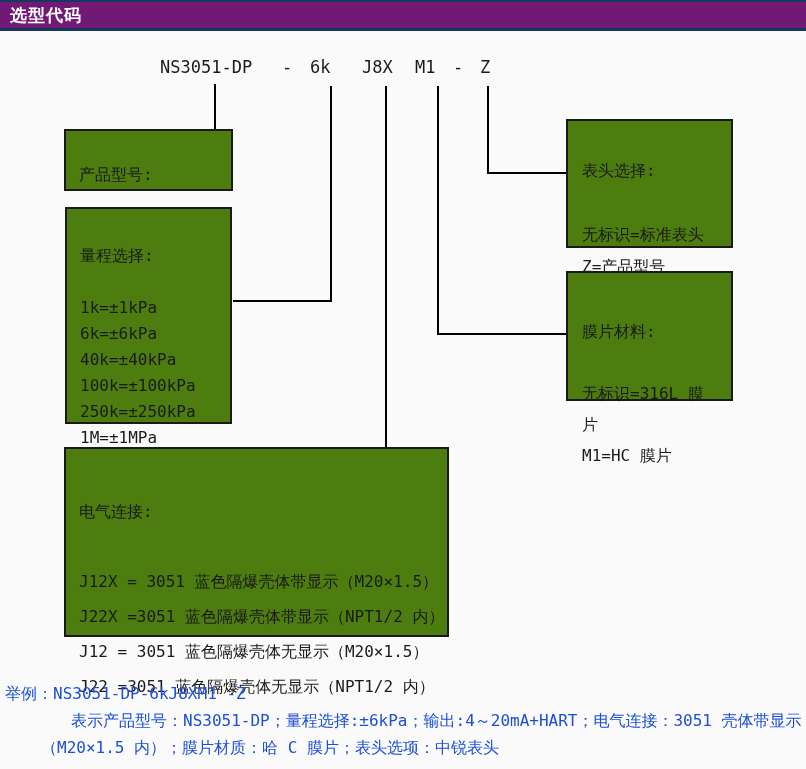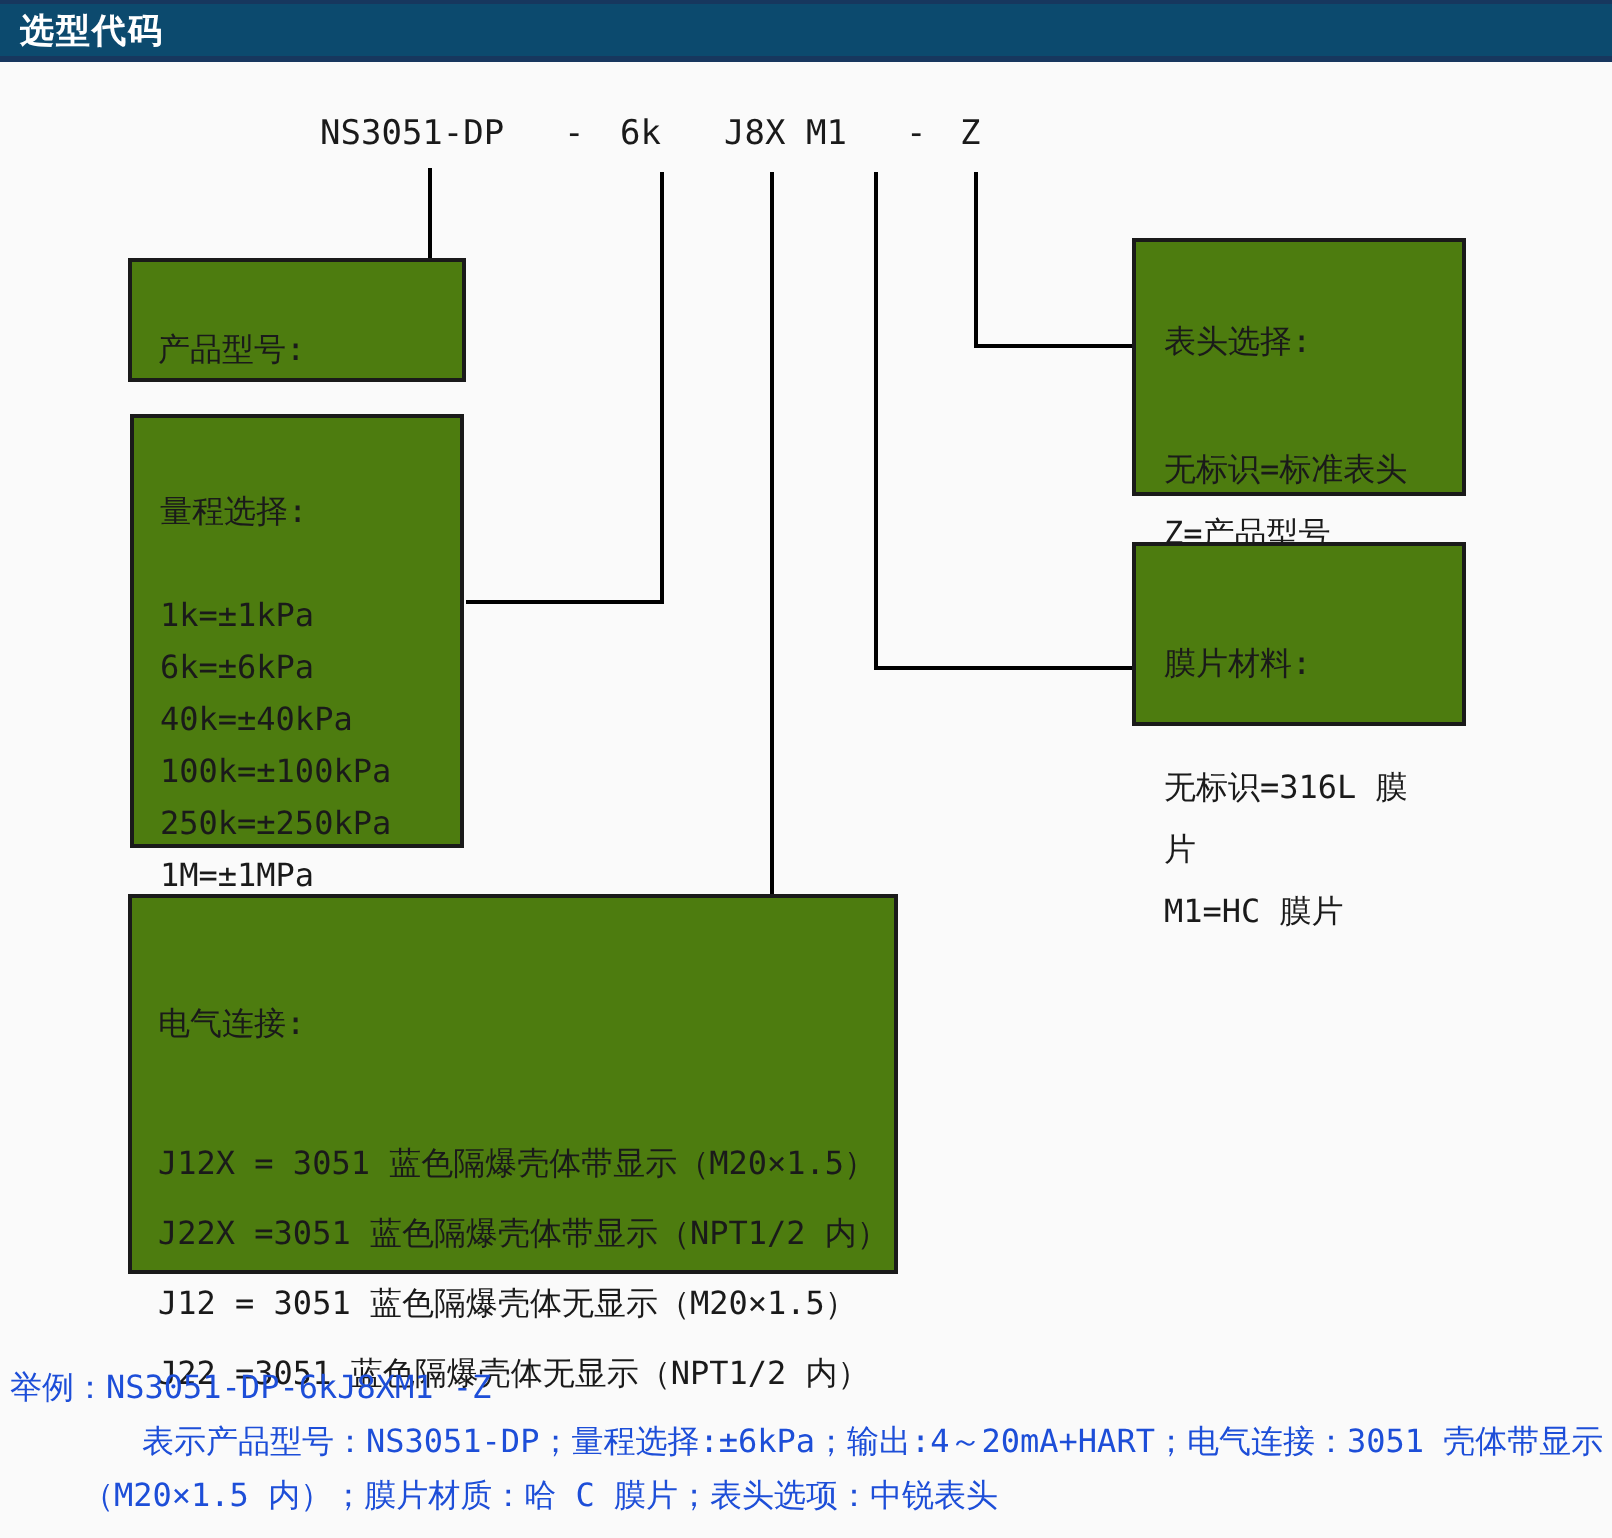--- a/index.html
+++ b/index.html
@@ -10,21 +10,21 @@
     height: 769px;
     background: #fafafa;
     font-family: "DejaVu Sans Mono", "Liberation Mono", monospace;
     color: #1a1a1a;
     overflow: hidden;
   }
   
   .header-bar {
     position: absolute;
     left: 0; top: 0; width: 806px; height: 31px;
-    background: #0c4a6e;
+    background: #701a75;
     border-top: 2px solid #17375e;
     border-bottom: 3px solid #17375e;
     display: flex;
     align-items: center;
   }
   .header-bar .title {
     color: #ffffff;
     font-weight: bold;
     font-size: 17px;
     padding-left: 10px;
@@ -47,21 +47,21 @@
     border: 2px solid #1a1a1a;
     background: #4d7c0f;
     font-size: 16px;
     white-space: pre-line;
   }
   .box .box-title { white-space: pre; }
   .box-product   { left: 64px;  top: 129px; width: 169px; height: 62px;  padding: 5px 0 0 13px;  line-height: 26px; }
   .box-range     { left: 65px;  top: 207px; width: 167px; height: 217px; padding: 8px 0 0 13px;  line-height: 26px; }
   .box-electrical{ left: 64px;  top: 447px; width: 385px; height: 190px; padding: 10px 0 0 13px; line-height: 35px; }
   .box-display   { left: 566px; top: 119px; width: 167px; height: 129px; padding: 2px 0 0 14px; line-height: 32px; }
-  .box-diaphragm { left: 566px; top: 271px; width: 167px; height: 92px; padding: 12px 16px 0 14px; line-height: 31px; }
+  .box-diaphragm { left: 566px; top: 271px; width: 167px; height: 130px; padding: 12px 16px 0 14px; line-height: 31px; }
   
   .example-line {
     position: absolute;
     font-size: 16px;
     white-space: nowrap;
     color: #1d4ed8;
   }
   .example-1 { left: 5px;  top: 684px; }
   .example-2 { left: 36px; top: 711px; margin-left: 35px; }
   .example-3 { left: 5px;  top: 738px; margin-left: 36px; }
@@ -72,21 +72,21 @@
 <div class="page">
 
   <div class="header-bar">
     <span class="title">选型代码</span>
   </div>
 
   <span class="code-seg" style="left:160px">NS3051-DP</span>
   <span class="code-seg" style="left:282px">-</span>
   <span class="code-seg" style="left:310px">6k</span>
   <span class="code-seg" style="left:362px">J8X</span>
-  <span class="code-seg" style="left:403px">M1</span>
+  <span class="code-seg" style="left:415px">M1</span>
   <span class="code-seg" style="left:453px">-</span>
   <span class="code-seg" style="left:480px">Z</span>
 
   <div class="line" style="left:214px; top:84px;  width:2px;  height:46px"></div>
   <div class="line" style="left:330px; top:86px;  width:2px;  height:216px"></div>
   <div class="line" style="left:233px; top:300px; width:99px; height:2px"></div>
   <div class="line" style="left:385px; top:86px;  width:2px;  height:361px"></div>
   <div class="line" style="left:437px; top:86px;  width:2px;  height:249px"></div>
   <div class="line" style="left:437px; top:333px; width:129px; height:2px"></div>
   <div class="line" style="left:487px; top:86px;  width:2px;  height:88px"></div>

